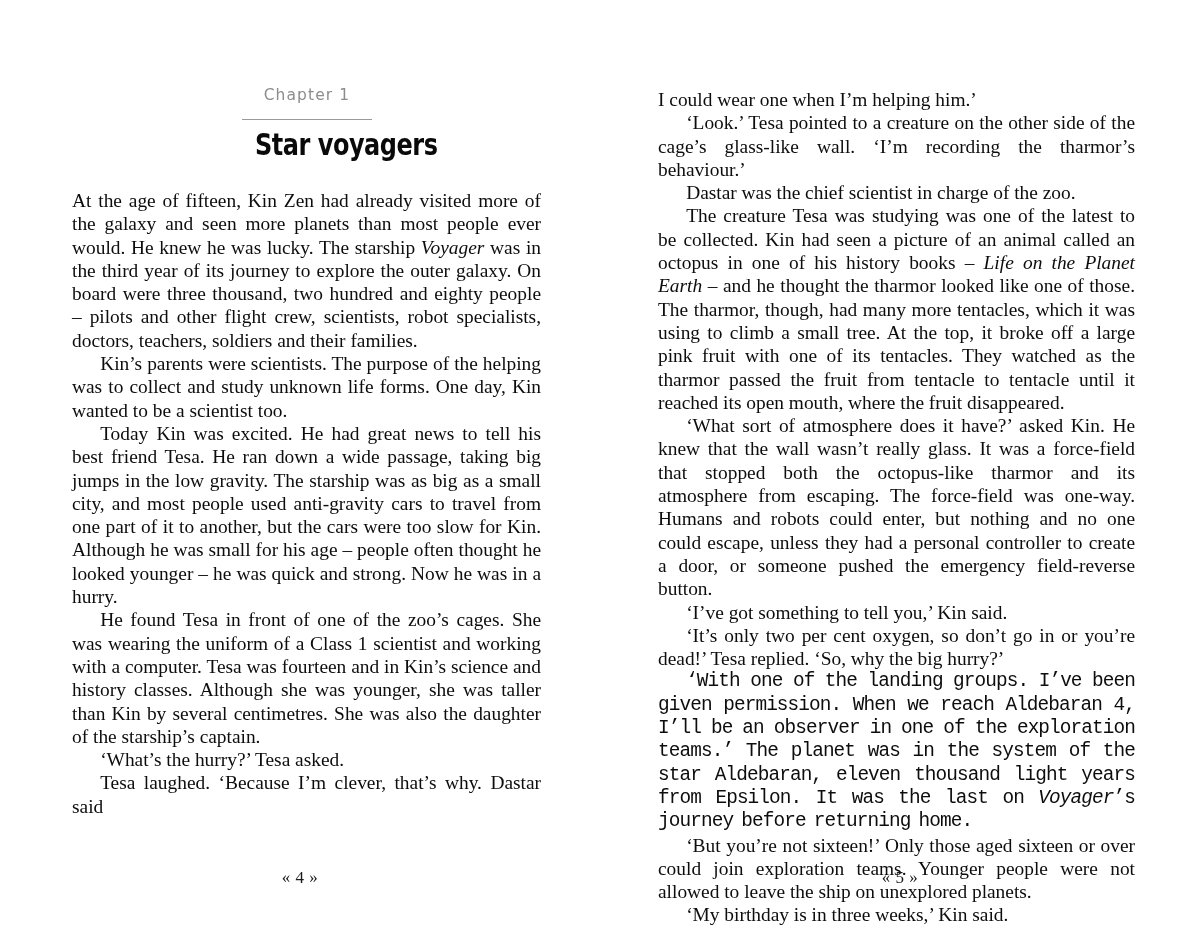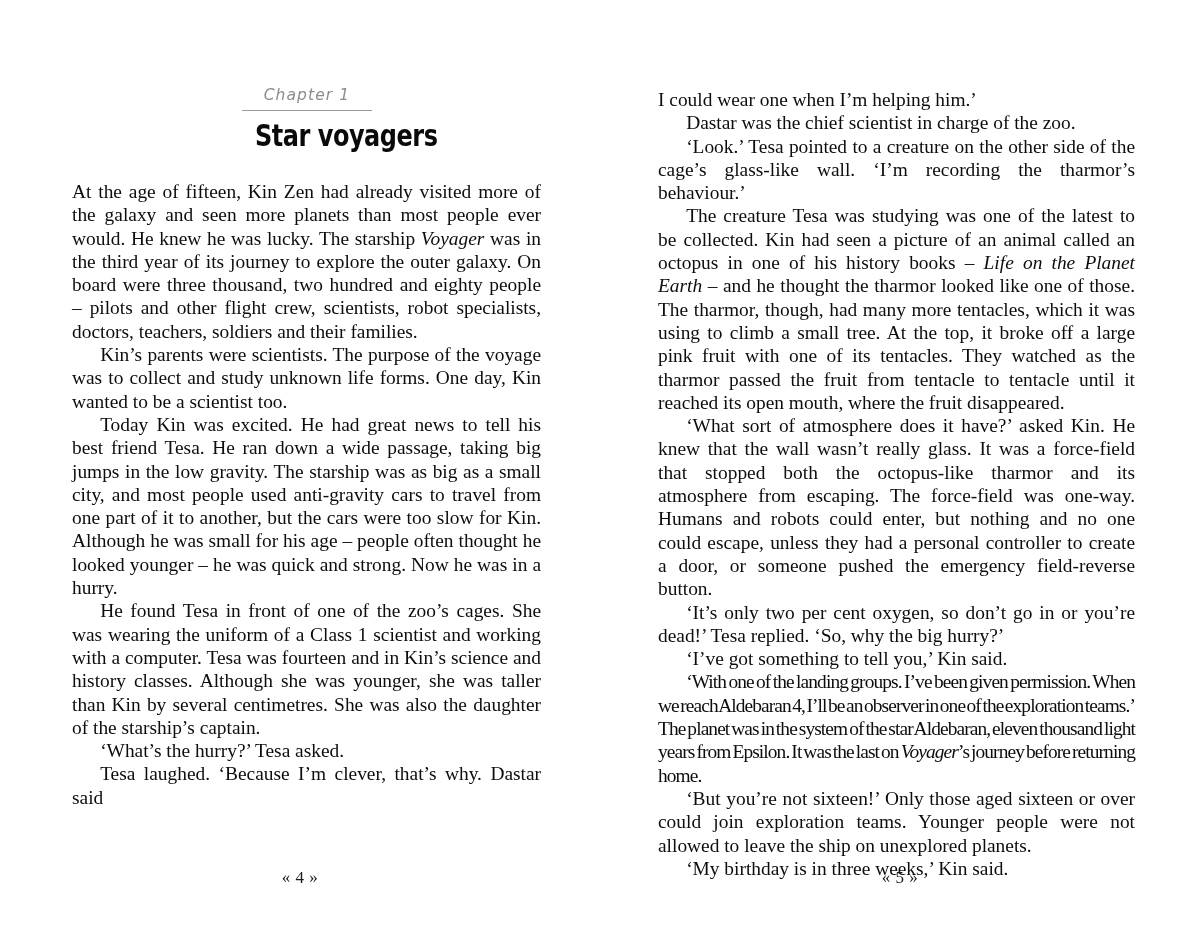--- a/index.html
+++ b/index.html
@@ -40,25 +40,24 @@
   }
   .chapter-kicker {
     display: block;
     width: 130px;
     margin: 0 auto 0 170px;
     font-family: "DejaVu Sans", "Liberation Sans", sans-serif;
     font-size: 15.5px;
     letter-spacing: 1.1px;
     color: #8d8d8d;
     line-height: 1.2;
-    padding-bottom: 5px;
+    padding-bottom: 14px;
     border-bottom: 1.6px solid #9a9a9a;
     text-align: center;
     white-space: nowrap;
-    font-style: italic;
   }
   .chapter-title {
     margin: 9px 0 0 170px;
     width: 130px;
     text-align: center;
     font-family: "DejaVu Sans", "Liberation Sans", sans-serif;
     font-weight: bold;
     font-size: 30px;
     line-height: 1.08;
     letter-spacing: -0.6px;
@@ -80,21 +79,21 @@
 
   .column p {
     margin: 0;
     text-indent: 1.45em;
   }
   .column p.flush {
     text-indent: 0;
   }
   .column p em { font-style: italic; }
 
-  .tight { letter-spacing: -0.9px; word-spacing: -2.6px; }
+  .tight { letter-spacing: -0.9px; word-spacing: -2.6px; font-family: Liberation Mono, monospace; }
 
   
   .folio {
     position: absolute;
     bottom: 43px;
     left: 0;
     width: 100%;
     text-align: center;
     font-size: 17px;
     color: #1a1a1a;
@@ -110,40 +109,40 @@
 
   <div class="page page-left">
 
     <div class="chapter-head">
       <span class="chapter-kicker">Chapter 1</span>
       <div class="chapter-title">Star voyagers</div>
     </div>
 
     <div class="column" id="left-column">
         <p class="flush">At the age of fifteen, Kin Zen had already visited more of the galaxy and seen more planets than most people ever would. He knew he was lucky. The starship <em>Voyager</em> was in the third year of its journey to explore the outer galaxy. On board were three thousand, two hundred and eighty people – pilots and other flight crew, scientists, robot specialists, doctors, teachers, soldiers and their families.</p>
-        <p>Kin’s parents were scientists. The purpose of the voyage was to collect and study unknown life forms. One day, Kin wanted to be a scientist too.</p>
+        <p>Kin’s parents were scientists. The purpose of the helping was to collect and study unknown life forms. One day, Kin wanted to be a scientist too.</p>
         <p>Today Kin was excited. He had great news to tell his best friend Tesa. He ran down a wide passage, taking big jumps in the low gravity. The starship was as big as a small city, and most people used anti-gravity cars to travel from one part of it to another, but the cars were too slow for Kin. Although he was small for his age – people often thought he looked younger – he was quick and strong. Now he was in a hurry.</p>
         <p>He found Tesa in front of one of the zoo’s cages. She was wearing the uniform of a Class 1 scientist and working with a computer. Tesa was fourteen and in Kin’s science and history classes. Although she was younger, she was taller than Kin by several centimetres. She was also the daughter of the starship’s captain.</p>
         <p>‘What’s the hurry?’ Tesa asked.</p>
         <p>Tesa laughed. ‘Because I’m clever, that’s why. Dastar said</p>
       </div>
 
     <div class="folio">« 4 »</div>
   </div>
 
   <div class="page page-right">
 
     <div class="column" id="right-column">
         <p class="flush">I could wear one when I’m helping him.’</p>
+        <p>‘Look.’ Tesa pointed to a creature on the other side of the cage’s glass-like wall. ‘I’m recording the tharmor’s behaviour.’</p>
         <p>Dastar was the chief scientist in charge of the zoo.</p>
-        <p>‘Look.’ Tesa pointed to a creature on the other side of the cage’s glass-like wall. ‘I’m recording the tharmor’s behaviour.’</p>
         <p>The creature Tesa was studying was one of the latest to be collected. Kin had seen a picture of an animal called an octopus in one of his history books – <em>Life on the Planet Earth</em> – and he thought the tharmor looked like one of those. The tharmor, though, had many more tentacles, which it was using to climb a small tree. At the top, it broke off a large pink fruit with one of its tentacles. They watched as the tharmor passed the fruit from tentacle to tentacle until it reached its open mouth, where the fruit disappeared.</p>
         <p>‘What sort of atmosphere does it have?’ asked Kin. He knew that the wall wasn’t really glass. It was a force-field that stopped both the octopus-like tharmor and its atmosphere from escaping. The force-field was one-way. Humans and robots could enter, but nothing and no one could escape, unless they had a personal controller to create a door, or someone pushed the emergency field-reverse button.</p>
+        <p>‘I’ve got something to tell you,’ Kin said.</p>
         <p>‘It’s only two per cent oxygen, so don’t go in or you’re dead!’ Tesa replied. ‘So, why the big hurry?’</p>
-        <p>‘I’ve got something to tell you,’ Kin said.</p>
         <p class="tight">‘With one of the landing groups. I’ve been given permission. When we reach Aldebaran 4, I’ll be an observer in one of the exploration teams.’ The planet was in the system of the star Aldebaran, eleven thousand light years from Epsilon. It was the last on <em>Voyager</em>’s journey before returning home.</p>
         <p>‘But you’re not sixteen!’ Only those aged sixteen or over could join exploration teams. Younger people were not allowed to leave the ship on unexplored planets.</p>
         <p>‘My birthday is in three weeks,’ Kin said.</p>
       </div>
 
     <div class="folio">« 5 »</div>
   </div>
 
 </div>
 

